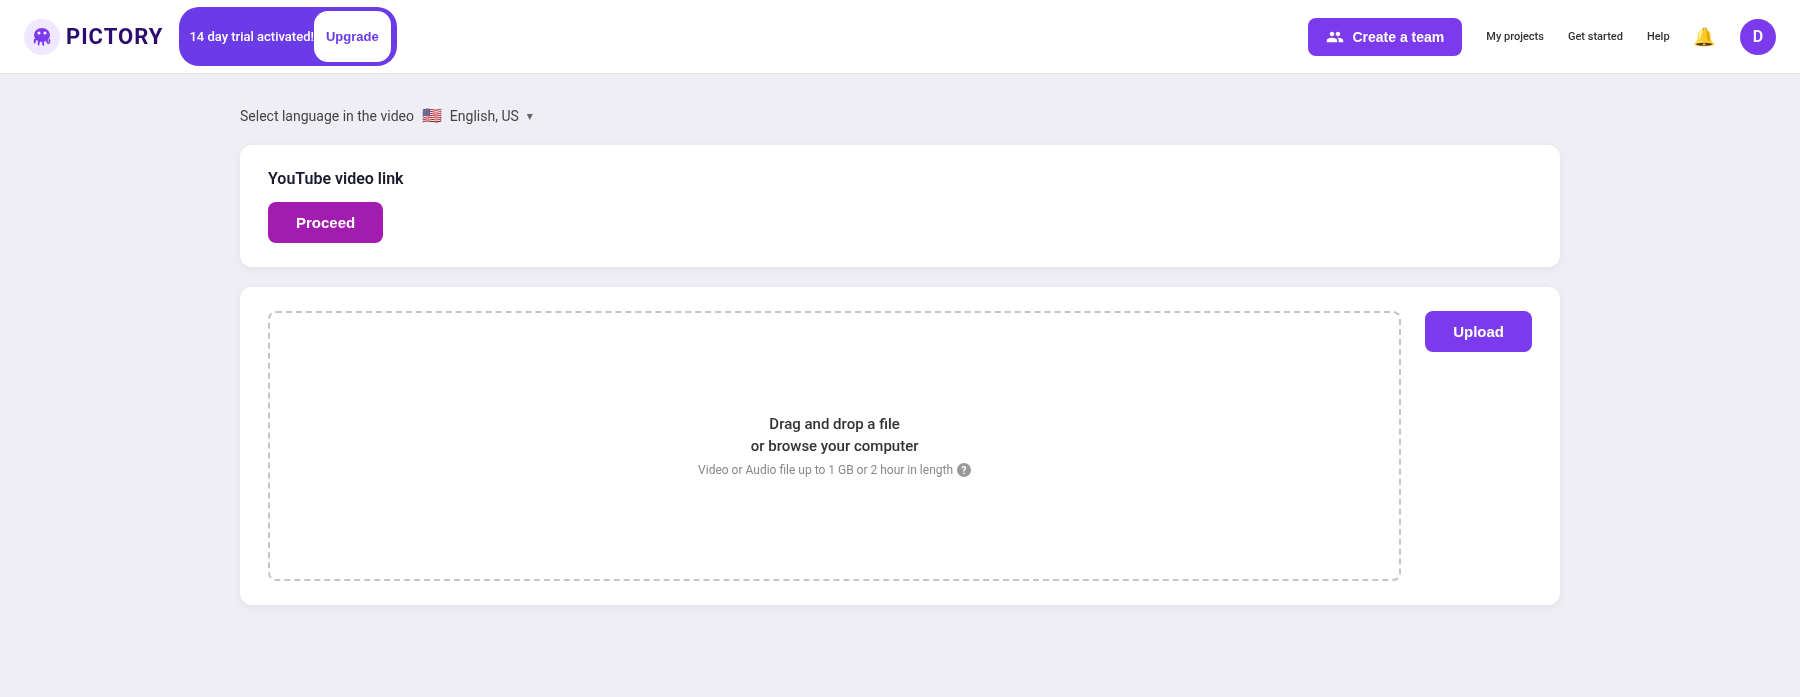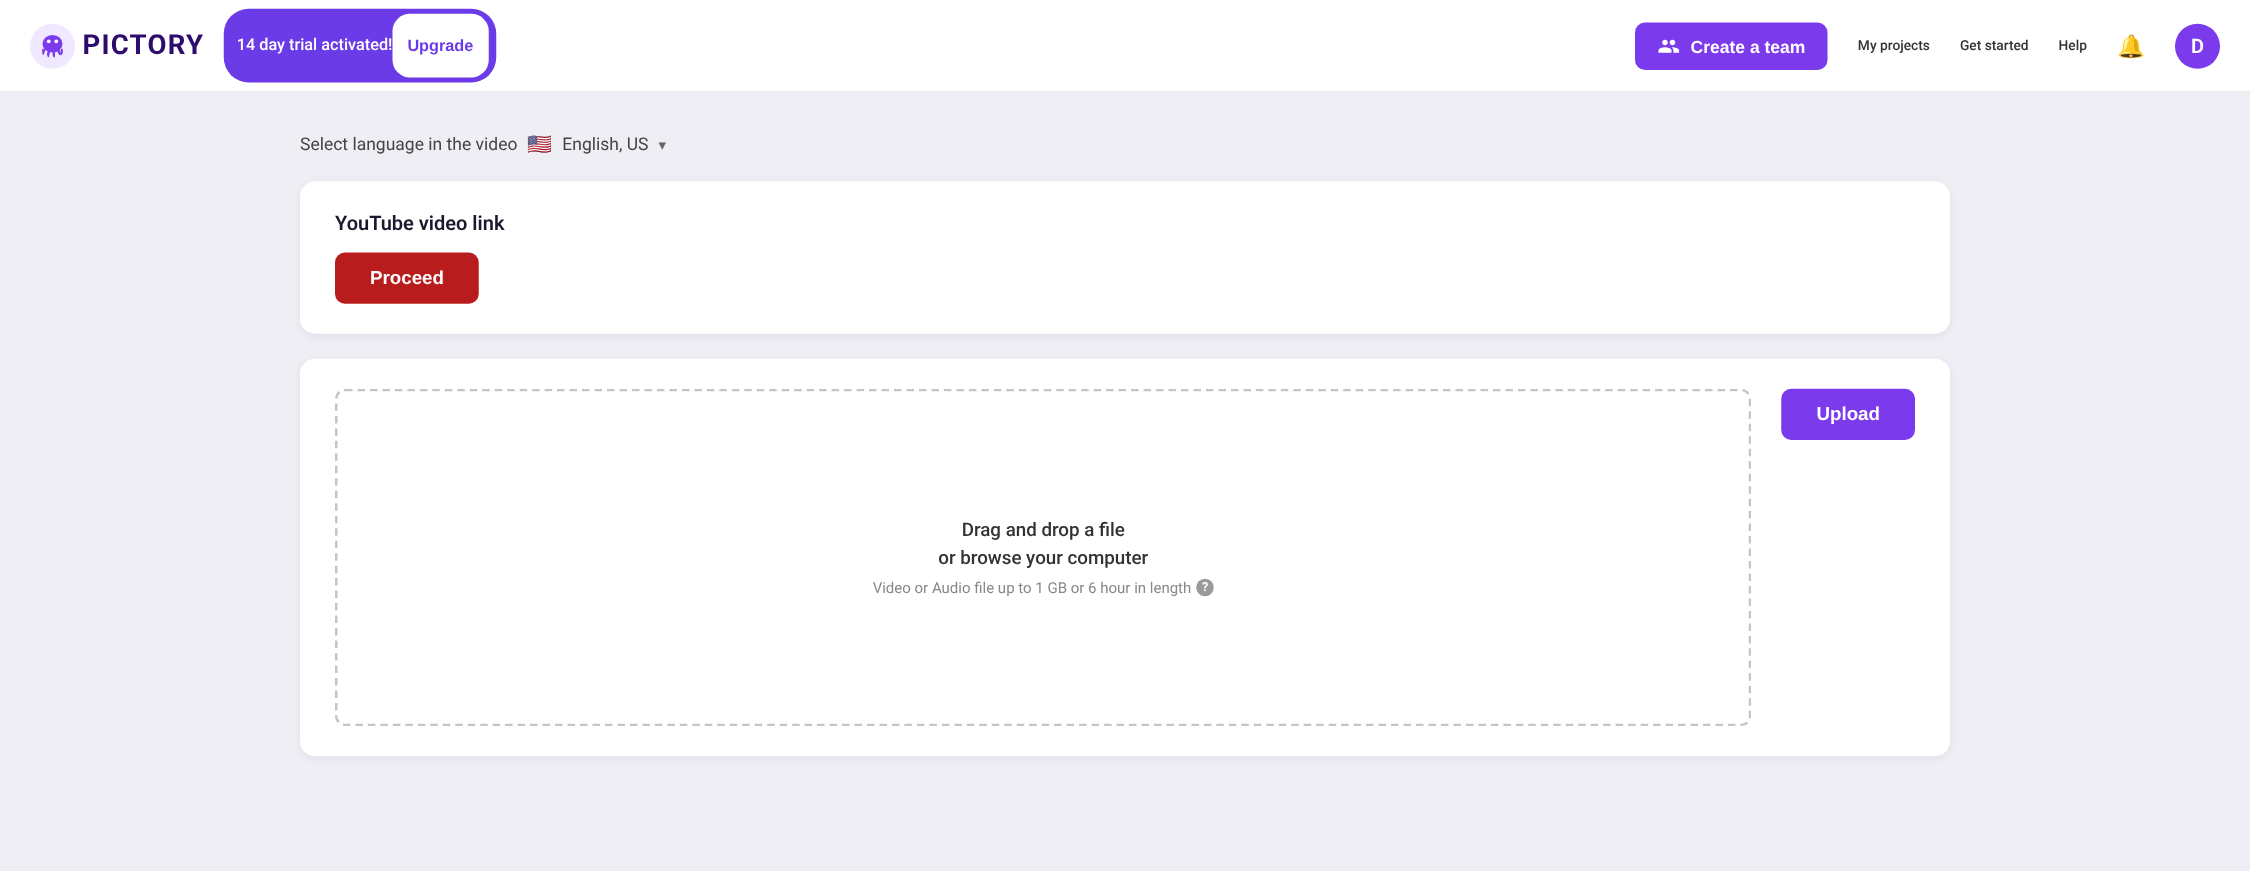--- a/index.html
+++ b/index.html
@@ -180,21 +180,21 @@
       flex: 1;
       border: none;
       border-bottom: 2px solid #7c3aed;
       padding: 8px 4px;
       font-size: 14px;
       color: #333;
       outline: none;
       background: transparent;
     }
     .proceed-btn {
-      background: #b91c1c;
+      background: #a21caf;
       color: #ffffff;
       border: none;
       border-radius: 8px;
       padding: 12px 28px;
       font-size: 15px;
       font-weight: 600;
       cursor: pointer;
       white-space: nowrap;
     }
 
@@ -317,21 +317,21 @@
       <button class="proceed-btn">Proceed</button>
     </div>
   </div>
 
   <div class="card">
     <div class="upload-row">
       <div class="dropzone">
         <div class="dropzone-main-text">Drag and drop a file</div>
         <div class="dropzone-sub-text">or browse your computer</div>
         <div class="dropzone-hint">
-          <span>Video or Audio file up to 1 GB or 6 hour in length</span>
+          <span>Video or Audio file up to 1 GB or 2 hour in length</span>
           <span class="info-icon">?</span>
         </div>
       </div>
       <button class="upload-btn">Upload</button>
     </div>
   </div>
 
 </main>
 
 </body></html>

